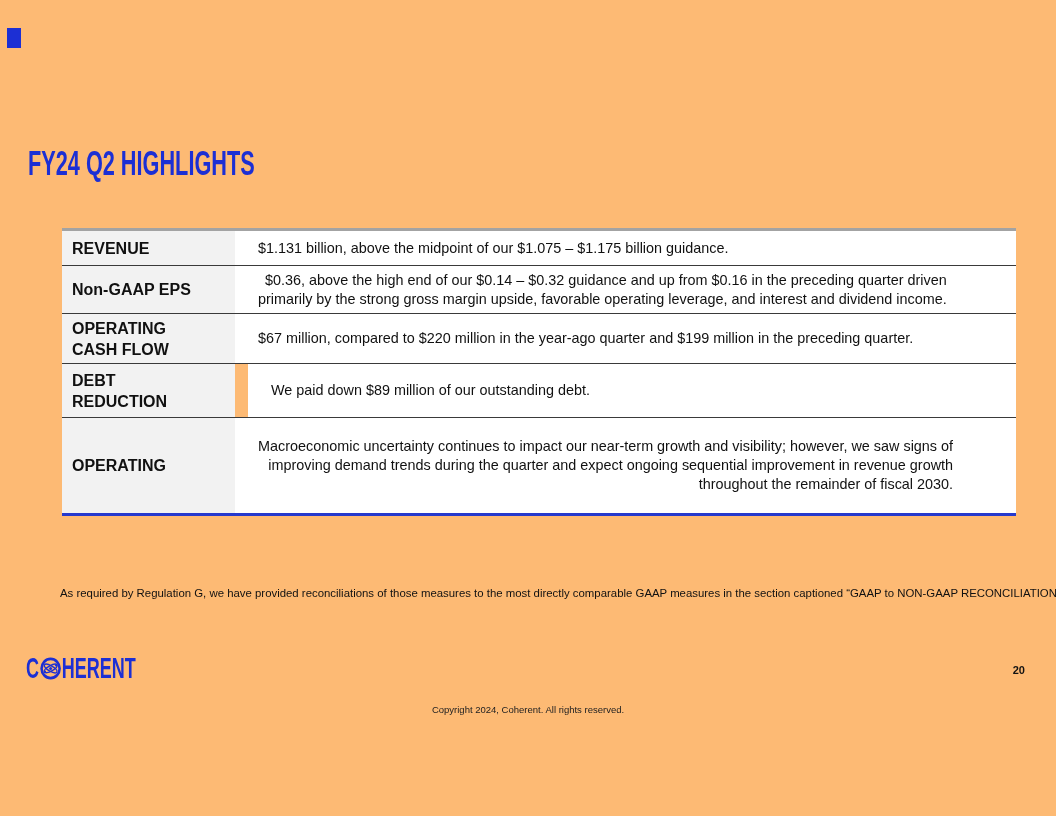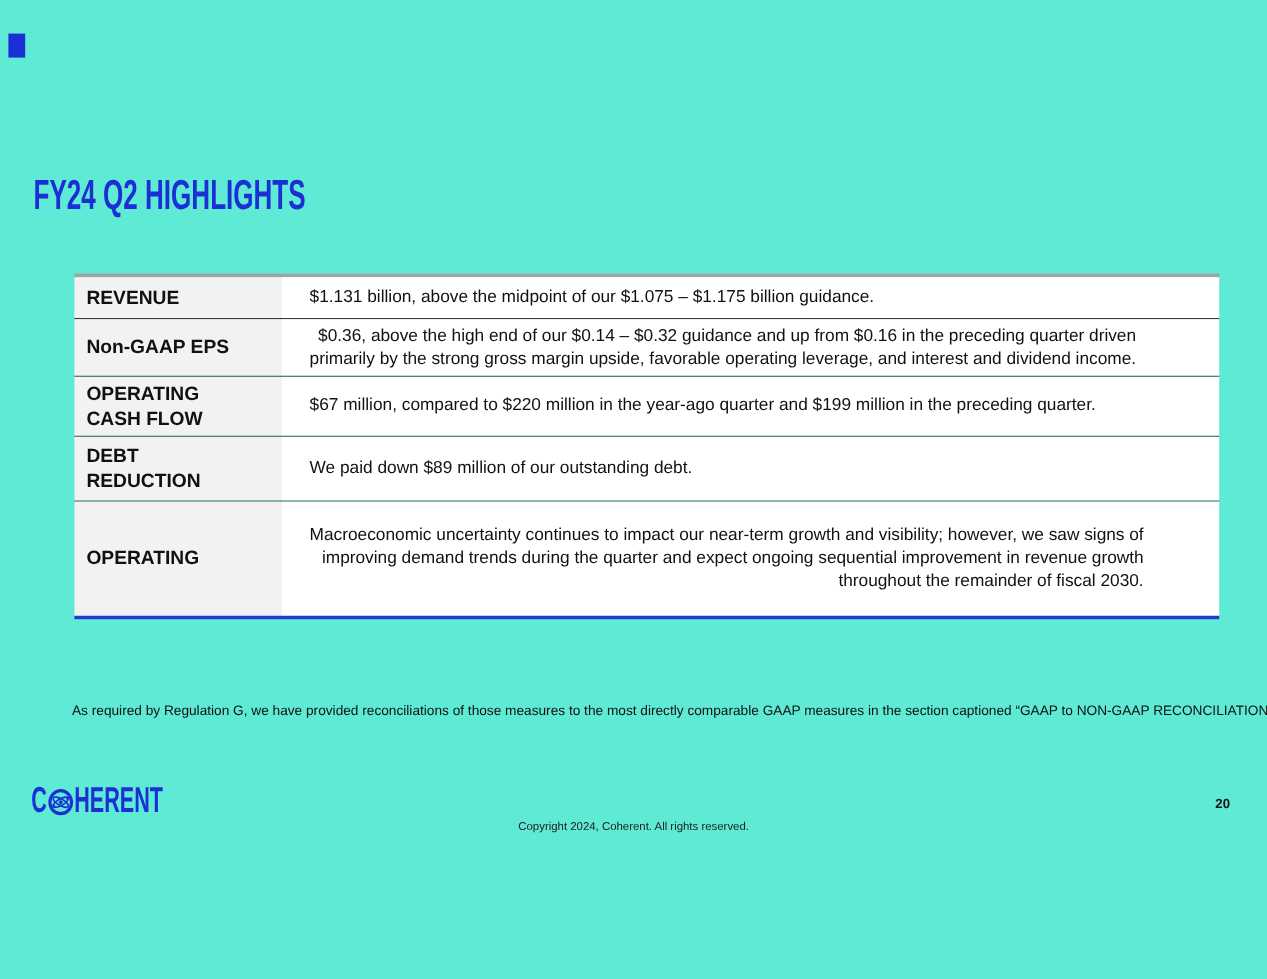--- a/index.html
+++ b/index.html
@@ -1,19 +1,19 @@
 <!DOCTYPE html>
 <html><head>
 <meta charset="utf-8">
 <style>
   * { margin: 0; padding: 0; box-sizing: border-box; }
   html, body { width: 1056px; height: 816px; background: #ffffff; }
   body { font-family: "Liberation Sans", sans-serif; position: relative; overflow: hidden; }
 
-  .slide { position: absolute; left: 0; top: 0; width: 1056px; height: 816px; background: #5eead4; text-decoration: underline; }
+  .slide { position: absolute; left: 0; top: 0; width: 1056px; height: 816px; background: #fdba74; text-decoration: underline; }
 
   .corner-accent {
     position: absolute; left: 7px; top: 28px; width: 14px; height: 20px;
     background: #1c2fd4;
   }
 
   .slide-title {
     position: absolute; left: 28px; top: 145px;
     font-size: 35px; font-weight: bold; color: #1c2fd4;
     line-height: 35px; letter-spacing: 0px; white-space: nowrap;
@@ -23,21 +23,21 @@
   .hl-table {
     position: absolute; left: 62px; top: 228px; width: 954px;
     border-top: 3px solid #a3a3a3;
     border-bottom: 3px solid #2539ce;
   }
   .hl-row { display: flex; align-items: stretch; }
   .hl-row + .hl-row { border-top: 1px solid #3a3a3a; }
   .hl-row.r0 { height: 34px; }
   .hl-row.r1 { height: 48px; }
   .hl-row.r2 { height: 50px; }
-  .hl-row.r3 { height: 54px; }
+  .hl-row.r3 { height: 54px; gap: 13px; }
   .hl-row.r4 { height: 96px; }
 
   .hl-label {
     width: 173px; flex: 0 0 173px; background: #f2f2f2;
     display: flex; align-items: center;
     padding-left: 10px;
     font-size: 16px; font-weight: bold; color: #111111;
     line-height: 21px; white-space: pre;
   }
   .hl-value {
@@ -56,21 +56,21 @@
   .logo {
     position: absolute; left: 26px; top: 655px; height: 26px;
     display: flex; align-items: center;
     color: #1c2fd4; font-weight: bold; font-size: 30px;
     line-height: 26px; white-space: nowrap;
     transform: scaleX(0.60); transform-origin: left center;
   }
   .logo .atom { margin: 0 1px; display: block; }
 
   .copyright {
-    position: absolute; left: 0; top: 684px; width: 1056px;
+    position: absolute; left: 0; top: 704px; width: 1056px;
     text-align: center; font-size: 9.5px; color: #222222;
   }
 
   .page-number {
     position: absolute; left: 995px; top: 664px; width: 30px;
     text-align: right; font-size: 11px; font-weight: bold; color: #111111;
   }
 </style>
 </head>
 <body>

